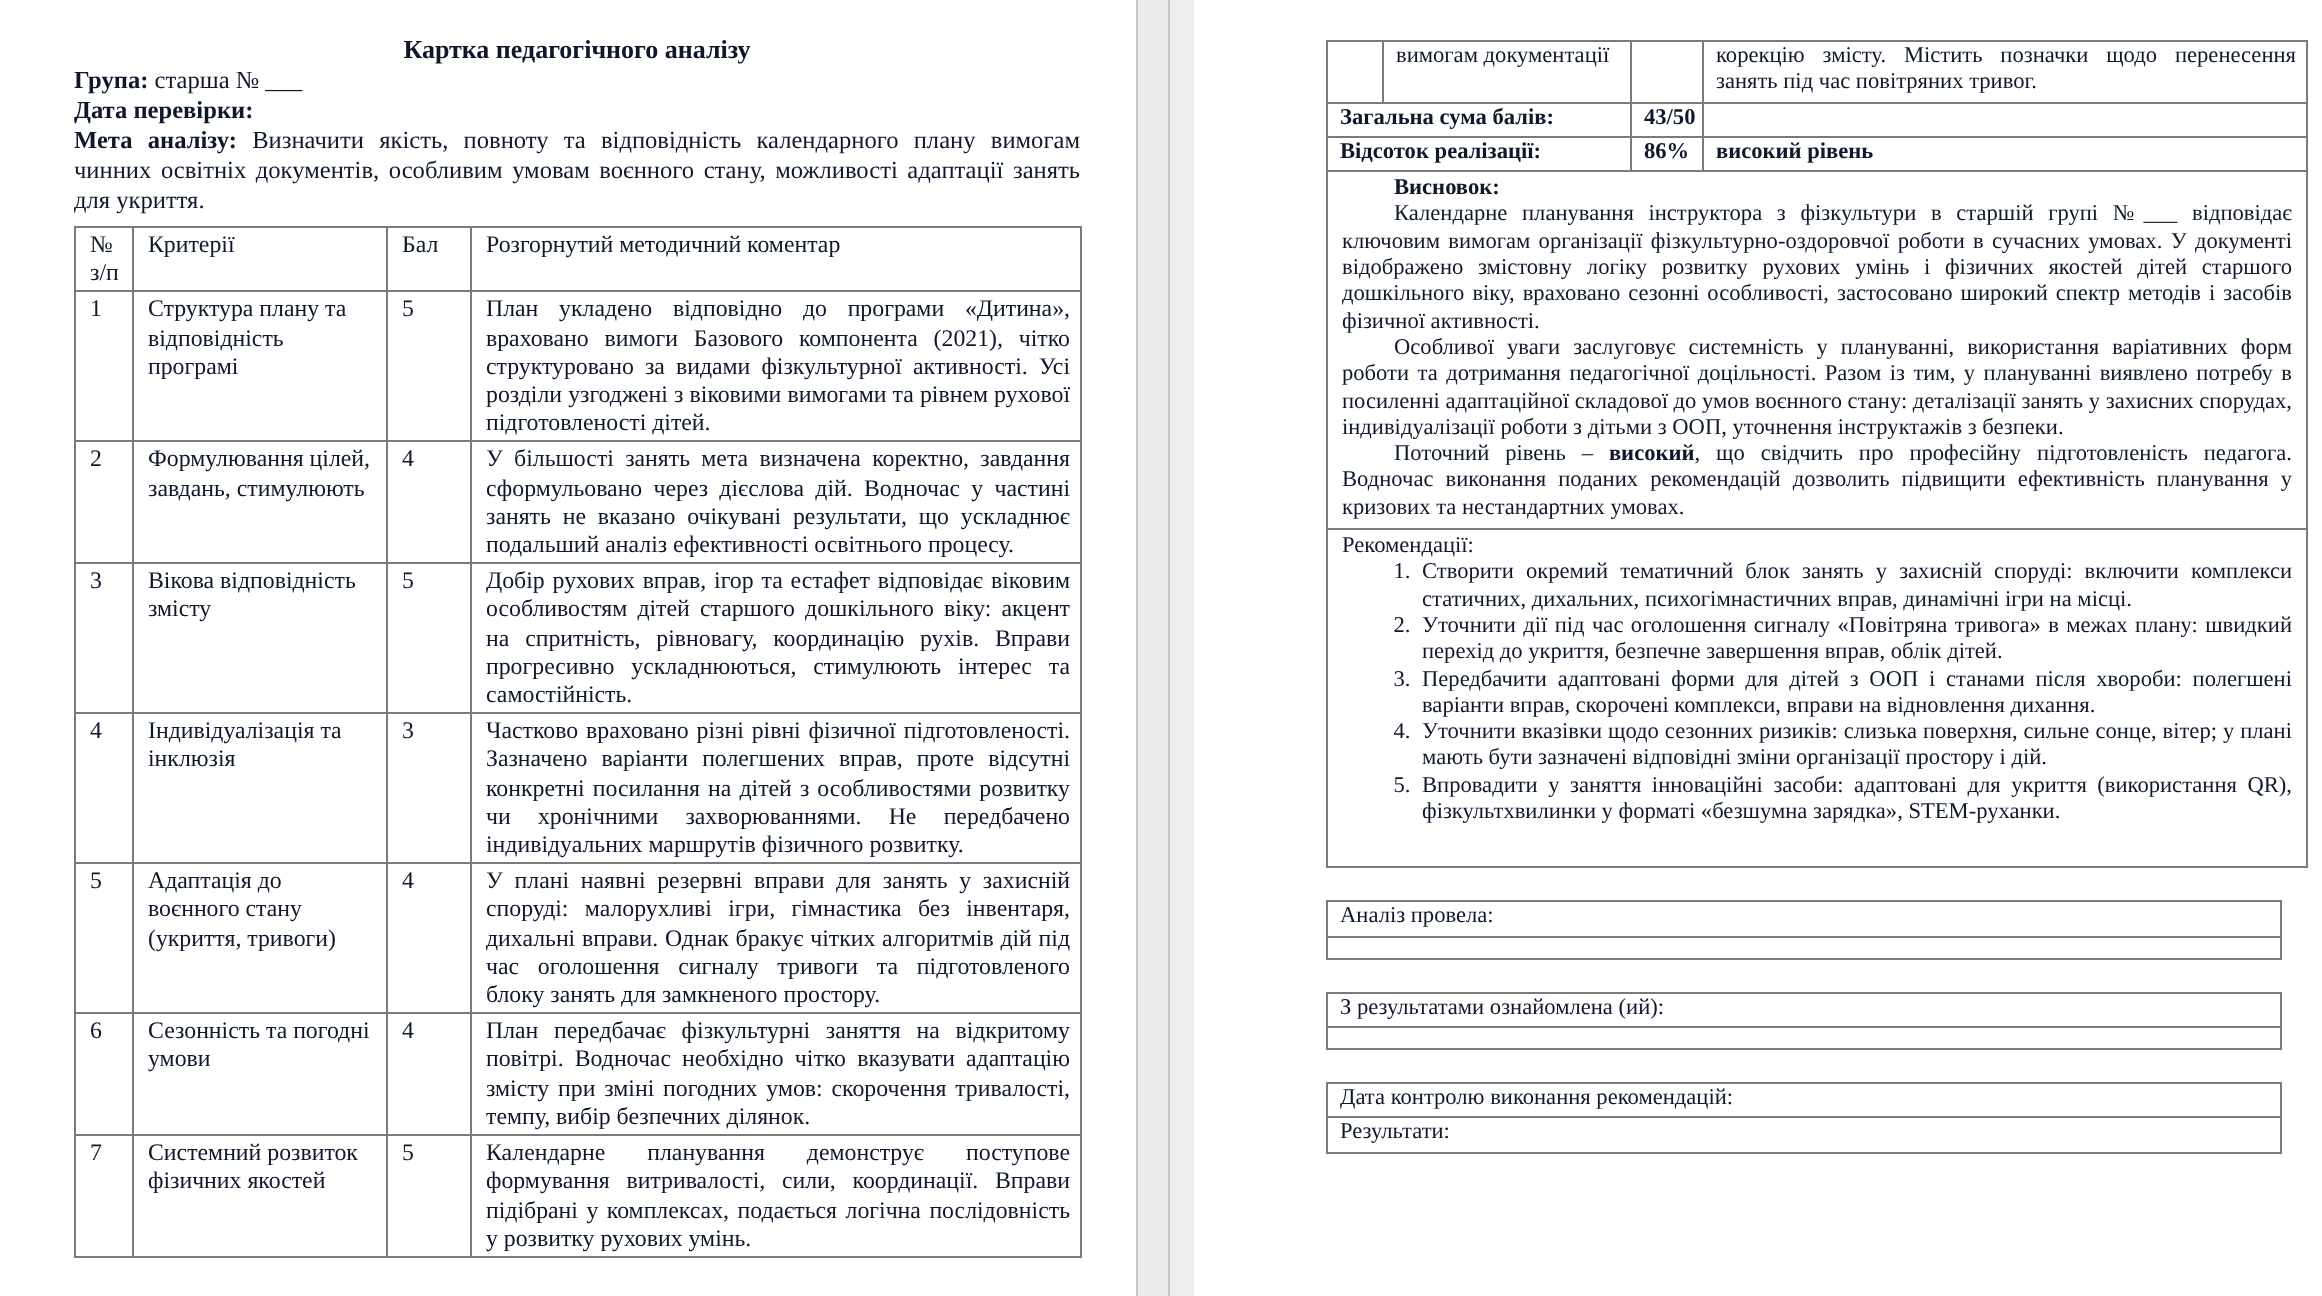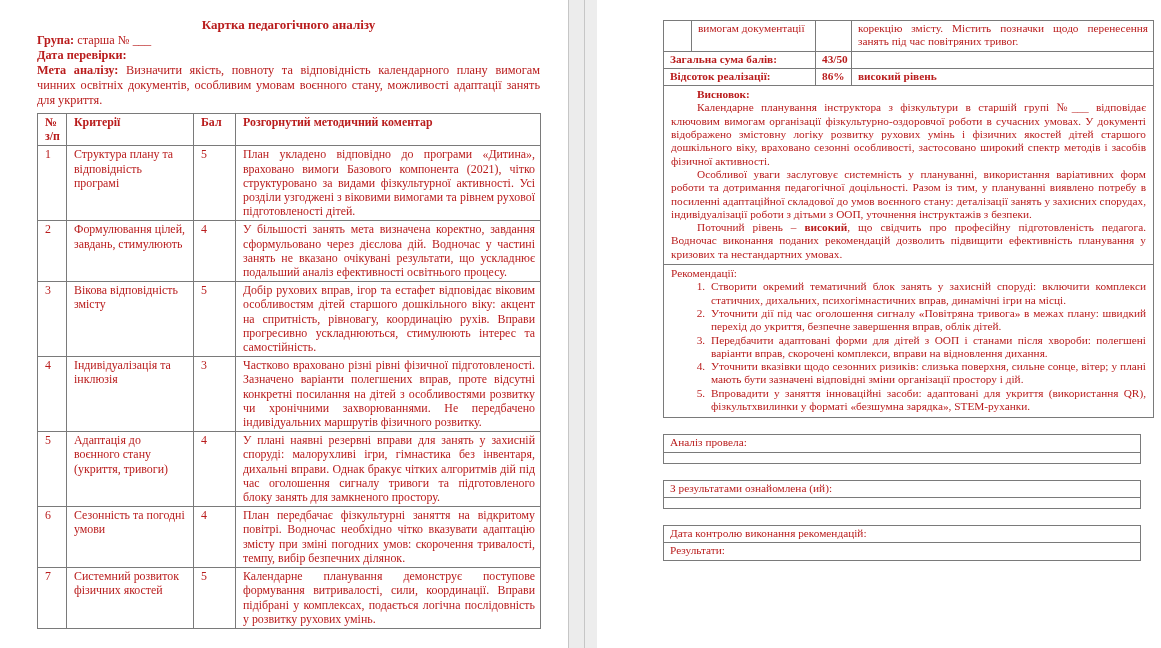--- a/index.html
+++ b/index.html
@@ -1,49 +1,49 @@
 <!DOCTYPE html>
 <html><head>
 <meta charset="utf-8">
 <style>
   * { margin:0; padding:0; box-sizing:border-box; }
   html,body { background:#ededed; }
   .canvas {
     position:relative; width:1161px; height:648px; overflow:hidden;
-    background:#ededed; font-family:"Liberation Serif", serif; color:#b91c1c;
+    background:#ededed; font-family:"Liberation Serif", serif; color:#0f172a;
   }
   .page { position:absolute; top:0; height:648px; background:#ffffff; }
   .page-left  { left:0;   width:568px; padding:17px 28px 0 37px; }
   .divider    { position:absolute; top:0; left:568px; width:17px; height:648px;
                 background:#ececec; border-left:1px solid #c6c6c6; border-right:1px solid #c6c6c6; }
   .page-right { left:597px; width:576px; padding:20px 20px 0 66px; }
 
   
   .title { text-align:center; font-weight:bold; font-size:13px; line-height:16px; }
   .hline { font-size:12.3px; line-height:15px; }
   .hline b { font-weight:bold; }
   .just  { text-align:justify; }
   .sign-line { display:inline-block; width:272px; height:10px; border-bottom:2px solid #111; }
 
   
   table { border-collapse:collapse; table-layout:fixed; }
   .t1 { width:503px; margin-top:5px; font-size:11.9px; line-height:14.2px; }
   .t1 th, .t1 td { border:1px solid #7a7a7a; vertical-align:top; padding:1px 6px 2px 7px; text-align:left; }
-  .t1 th { font-weight:bold;margin-left:10px; }
+  .t1 th { font-weight:normal;margin-left:10px; }
   .t1 td.comment { text-align:justify; padding-right:5px; }
 
   .t2 { width:490px; font-size:11.3px; line-height:13.3px; }
   .t2 td { border:1px solid #7a7a7a; vertical-align:top; padding:1px 5px 2px 6px; }
   .t2 td.comment { text-align:justify; }
   .t2 td.b { font-weight:bold; }
   .concl, .recs { padding:2px 7px 3px 7px !important; }
   .concl p { text-align:justify; text-indent:26px; }
   .concl .lbl { font-weight:bold; }
   .recs .lbl { text-align:left; }
-  .recs ol { margin:0 0 1px 0; padding-left:37px; }
+  .recs ol { margin:0 0 17px 0; padding-left:37px; }
   .recs li { text-align:justify; padding-left:3px; }
 
   .sig { width:478px; margin-top:16px; font-size:11.3px; line-height:13.3px; }
   .sig td { border:1px solid #7a7a7a; padding:1px 5px 2px 6px; }
   .sig td.empty { height:11px; padding:0; }
 
   
   .sq { text-decoration-style:wavy; text-decoration-color:#d0342c;
         text-decoration-thickness:1px; text-underline-offset:2px; }
   b { font-weight:bold; }

